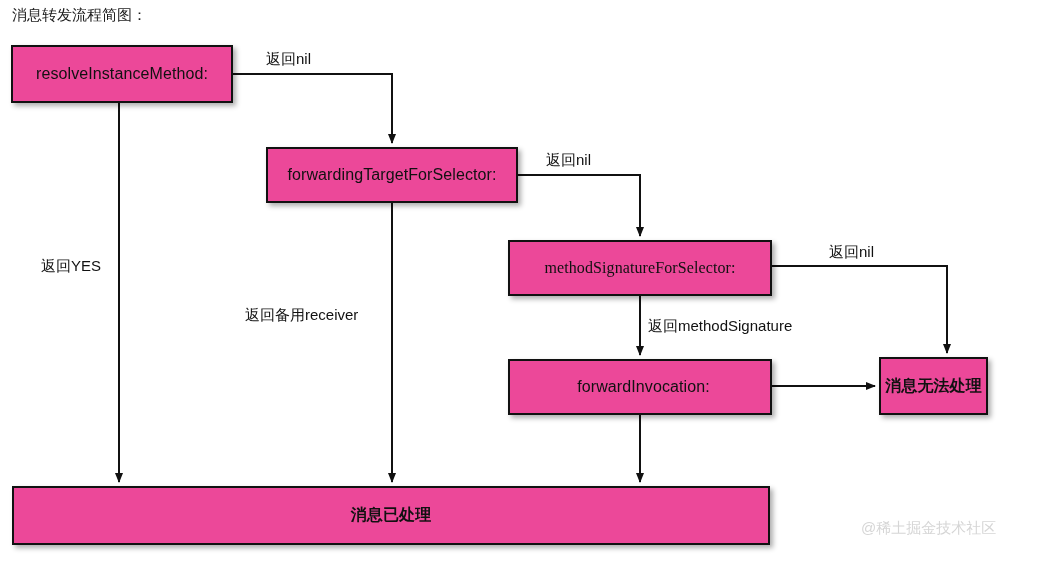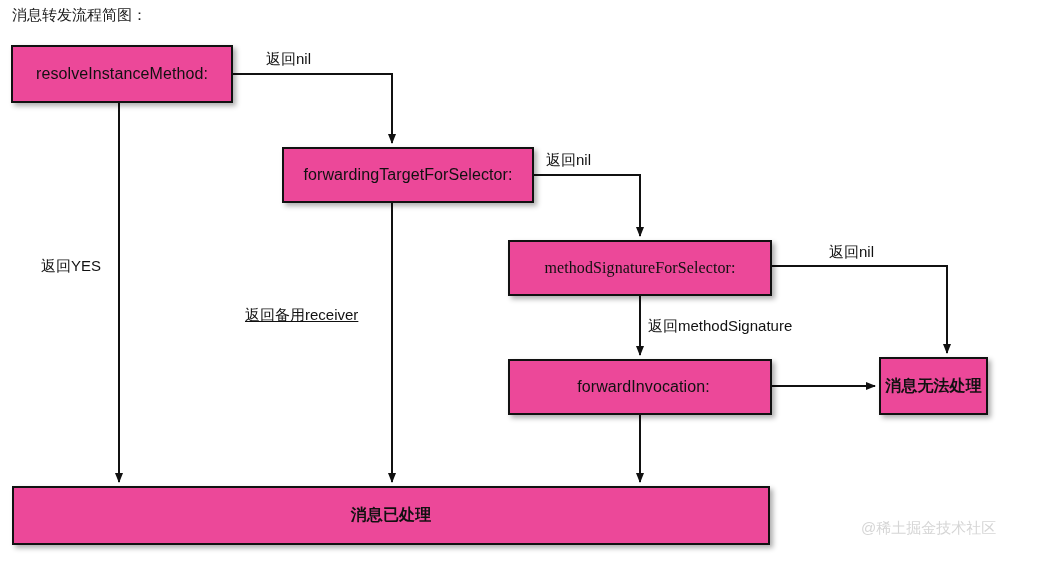--- a/index.html
+++ b/index.html
@@ -110,21 +110,21 @@
 
     <g>
       <path d="M640,415 L640,482" fill="none" stroke="#111111" stroke-width="2" marker-end="url(#arrow)"></path>
     </g>
   </svg>
 
   <div class="node" style="left:11px; top:45px; width:222px; height:58px;">
     <span>resolveInstanceMethod:</span>
   </div>
 
-  <div class="node" style="left:282px; top:147px; width:252px; height:56px;">
+  <div class="node" style="left:266px; top:147px; width:252px; height:56px;">
     <span>forwardingTargetForSelector:</span>
   </div>
 
   <div class="node" style="left:508px; top:240px; width:264px; height:56px;font-family:Liberation Serif, serif;">
     <span>methodSignatureForSelector:</span>
   </div>
 
   <div class="node" style="left:508px; top:359px; width:264px; height:56px;padding-left:7px;">
     <span>forwardInvocation:</span>
   </div>
@@ -134,18 +134,18 @@
   </div>
 
   <div class="node cjk" style="left:12px; top:486px; width:758px; height:59px;">
     <span>消息已处理</span>
   </div>
 
   <div class="edge-label" style="left:266px; top:50px;">返回nil</div>
   <div class="edge-label" style="left:546px; top:151px;">返回nil</div>
   <div class="edge-label" style="left:829px; top:243px;">返回nil</div>
   <div class="edge-label" style="left:41px; top:257px;">返回YES</div>
-  <div class="edge-label" style="left:245px; top:306px;text-decoration:underline;">返回备用receiver</div>
+  <div class="edge-label" style="left:245px; top:306px;">返回备用receiver</div>
   <div class="edge-label" style="left:648px; top:317px;text-align:right;">返回methodSignature</div>
 
   <div class="watermark" style="left:861px; top:519px;">@稀土掘金技术社区</div>
 
 </div>
 
 </body></html>

